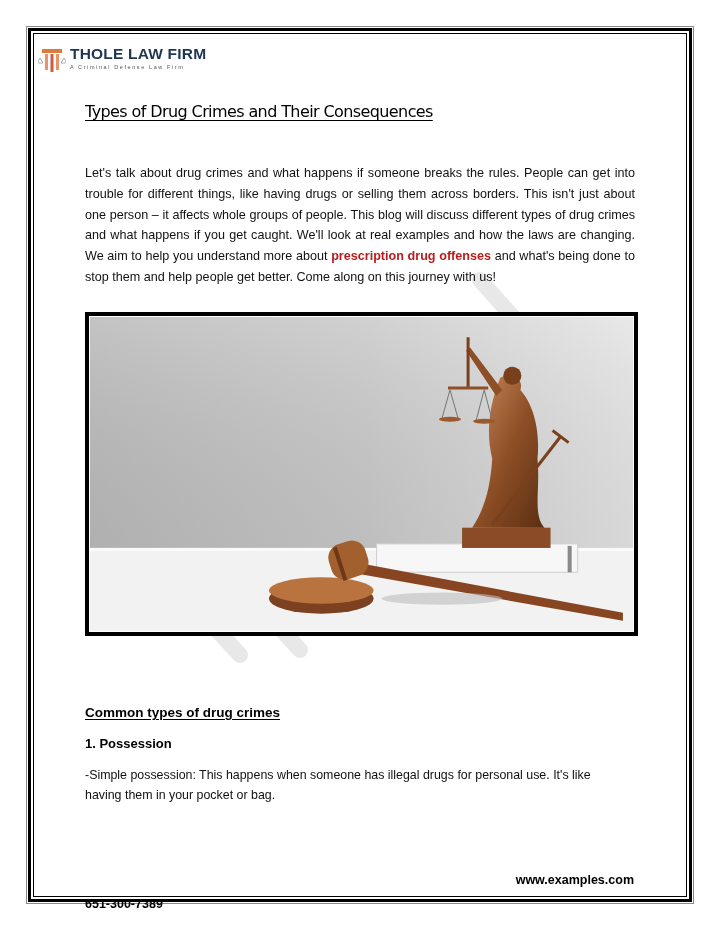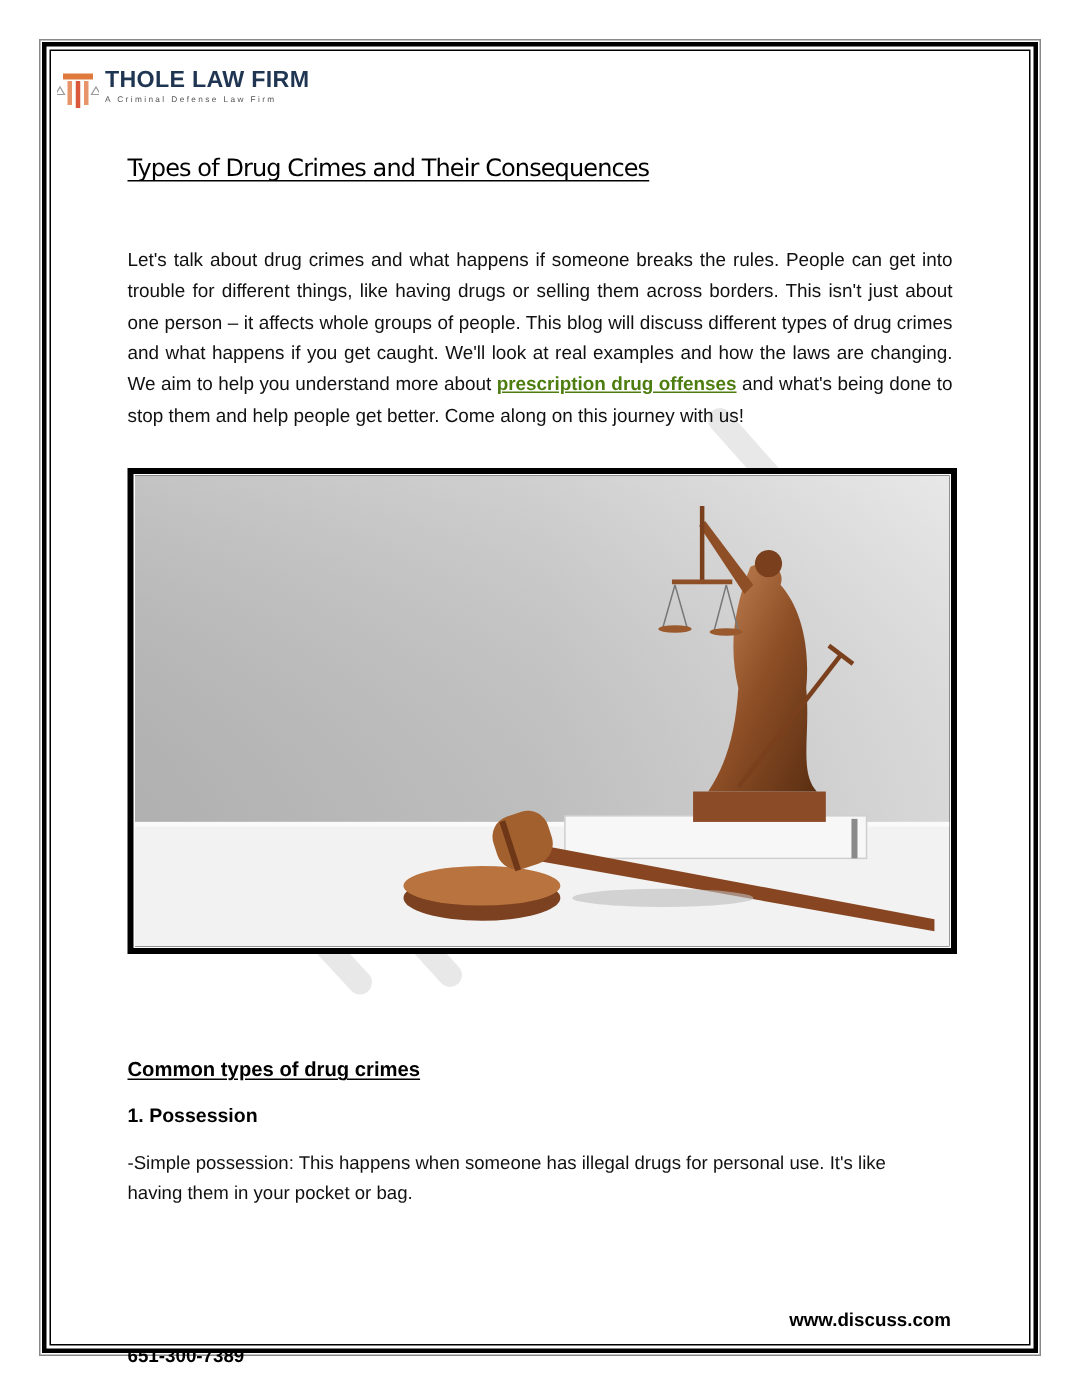--- a/index.html
+++ b/index.html
@@ -27,21 +27,21 @@
       position: absolute; left: 85px; top: 102px;
       font-family: "DejaVu Sans", sans-serif; font-size: 16px; letter-spacing: -0.6px;
       text-decoration: underline; text-underline-offset: 3px; text-decoration-thickness: 1px;
       color: #000; white-space: nowrap;
     }
     .intro {
       position: absolute; left: 85px; top: 163px; width: 550px;
       font-family: "Liberation Sans", sans-serif; font-size: 12.6px; line-height: 20.8px;
       text-align: justify; color: #111;
     }
-    .intro a { color: #4d7c0f; font-weight: bold; text-decoration: underline; }
+    .intro a { color: #b91c1c; font-weight: bold; }
     .photo-frame {
       position: absolute; left: 85px; top: 312px; width: 553px; height: 324px;
       box-sizing: border-box; background: #000; padding: 4px;
     }
     .photo-inner {
       width: 100%; height: 100%; box-sizing: border-box; border: 1.5px solid #fff;
       position: relative; overflow: hidden;
     }
     .photo-inner svg { display: block; width: 100%; height: 100%; }
     .section-heading {
@@ -148,13 +148,13 @@
   </div>
 </div>
 
 <h2 class="section-heading" style="margin:0;text-align:right;">Common types of drug crimes</h2>
 
 <h3 class="subheading" style="margin:0;text-align:right;">1. Possession</h3>
 
 <p class="body-text" style="margin:0;">-Simple possession: This happens when someone has illegal drugs for personal use. It's like having them in your pocket or bag.</p>
 
 <div class="footer-phone">651-300-7389</div>
-<div class="footer-url">www.discuss.com</div>
+<div class="footer-url">www.examples.com</div>
 
 </body></html>

